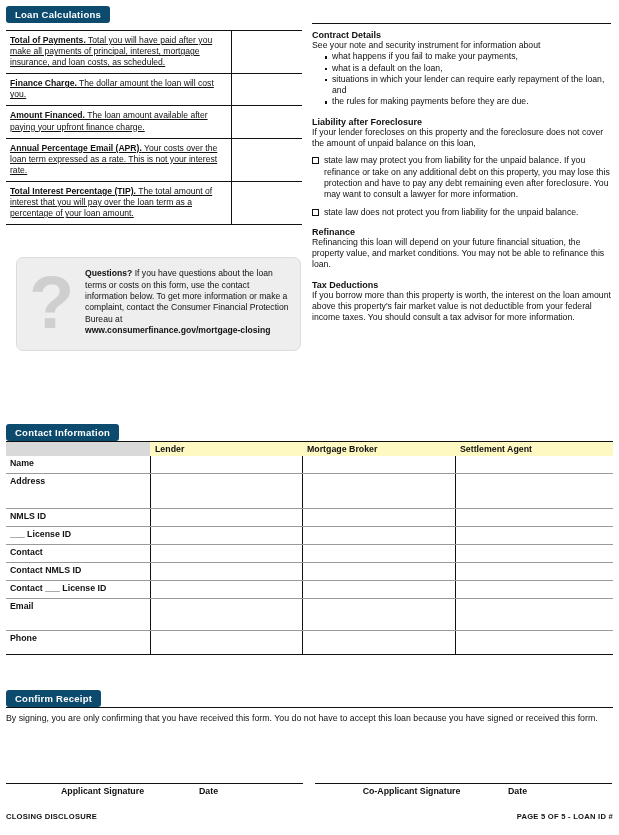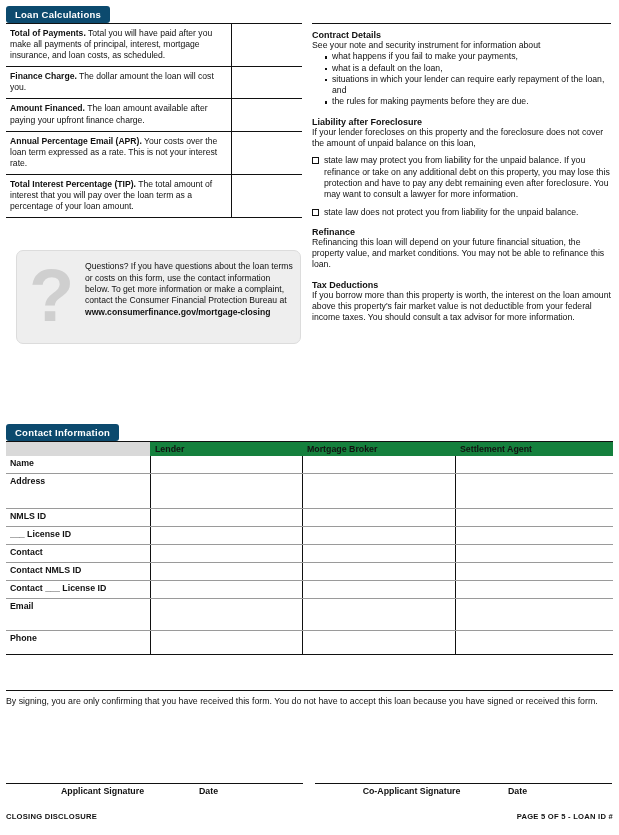--- a/index.html
+++ b/index.html
@@ -67,21 +67,22 @@
   .col-right {
     width: 316px;
     padding: 6px 8px 0 9px;
     box-sizing: border-box;
   }
 
   
   .lc-table {
     width: 296px;
     border-collapse: collapse;
-    margin-top: 0;
+    margin-top: 7px;
+    text-decoration: underline;
   }
   .lc-row {
     display: flex;
     border-top: 1.7px solid #111;
   }
   .lc-row.first { border-top: 1.7px solid #111; }
   .lc-row.thin { border-top: 1.1px solid #111; }
   .lc-desc {
     width: 226px;
     box-sizing: border-box;
@@ -120,21 +121,21 @@
     user-select: none;
   }
   .q-text {
     position: absolute;
     left: 68px;
     top: 10px;
     right: 7px;
     font-size: 8.6px;
     line-height: 11.4px;
   }
-  .q-text b { font-weight: normal; }
+  .q-text b { font-weight: bold; }
   .q-url {
     font-weight: bold;
     display: block;
     margin-top: 0px;
   }
 
   
   .od-h {
     font-size: 9px;
     font-weight: bold;
@@ -194,21 +195,21 @@
     width: 607px;
     border-collapse: collapse;
     table-layout: fixed;
     margin-top: 0px;
   }
   .ci-table th, .ci-table td {
     padding: 0;
     margin: 0;
   }
   .ci-head th {
-    background: #15803d;
+    background: #fef9c3;
     font-size: 8.8px;
     font-weight: bold;
     text-align: left;
     height: 14px;
     padding: 1px 0 1px 5px;
     border-top: 1.6px solid #111;
     box-sizing: border-box;
   }
   .ci-head th.lbl { background: #d9d9d9; }
   .ci-table td.lbl {
@@ -459,20 +460,25 @@
           <td class="lbl">Phone</td>
           <td class="cell"></td>
           <td class="cell"></td>
           <td class="cell"></td>
         </tr>
       </tbody>
     </table>
   </div>
 
   <div class="confirm-wrap">
+    <div class="sec-head">
+      <div class="bar">
+        <span>Confirm Receipt</span>
+      </div>
+    </div>
     <div class="sec-rule" style="margin-top:0px;"></div>
 
     <p class="cr-text">By signing, you are only confirming that you have received this form. You do not have to accept this loan because you have signed or received this form.</p>
 
     <div class="sig-area">
       <div class="sig-half">
         <div class="sig-line"></div>
         <div class="sig-labels">
           <div class="sig-name">Applicant Signature</div>
           <div class="sig-date">Date</div>

